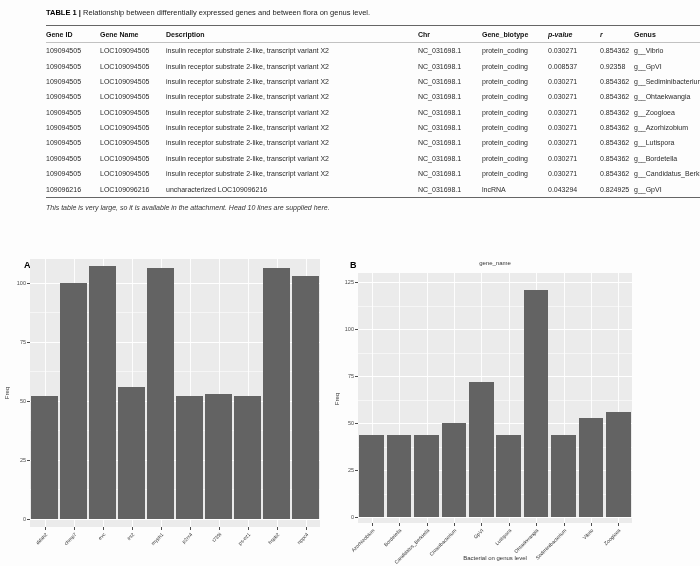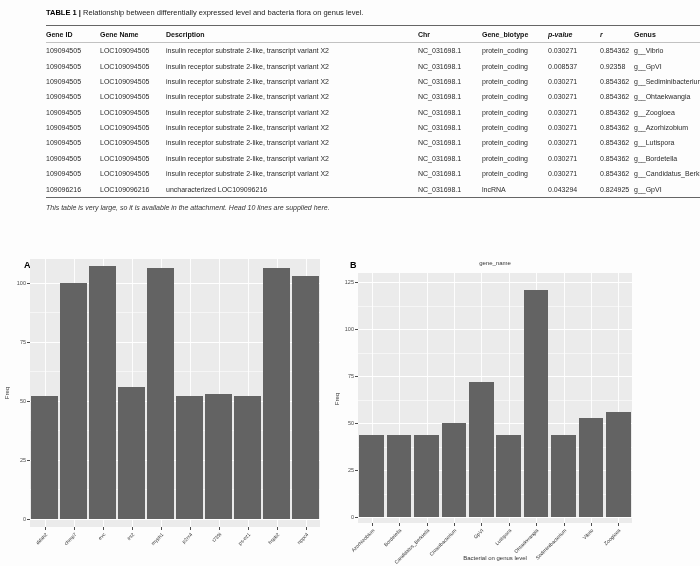--- a/index.html
+++ b/index.html
@@ -34,21 +34,21 @@
   .xtitle{position:absolute;font-size:6px;color:#333;text-align:center;white-space:nowrap;}
 </style>
 </head>
 <body>
 
 <div class="page">
 
   <div class="table-section">
     <div class="table-title">
       <span class="lbl">TABLE 1 |</span>
-      <span>Relationship between differentially expressed level and bacteria flora on genus level.</span>
+      <span>Relationship between differentially expressed genes and between flora on genus level.</span>
     </div>
     <table class="gene">
       <thead>
           <tr id="thead-row">
             <th style="width: 52px;">Gene ID</th>
             <th style="width: 64px;">Gene Name</th>
             <th style="width: 250px;">Description</th>
             <th style="width: 62px;">Chr</th>
             <th style="width: 64px;">Gene_biotype</th>
             <th class="it" style="width: 50px;">p-value</th>

